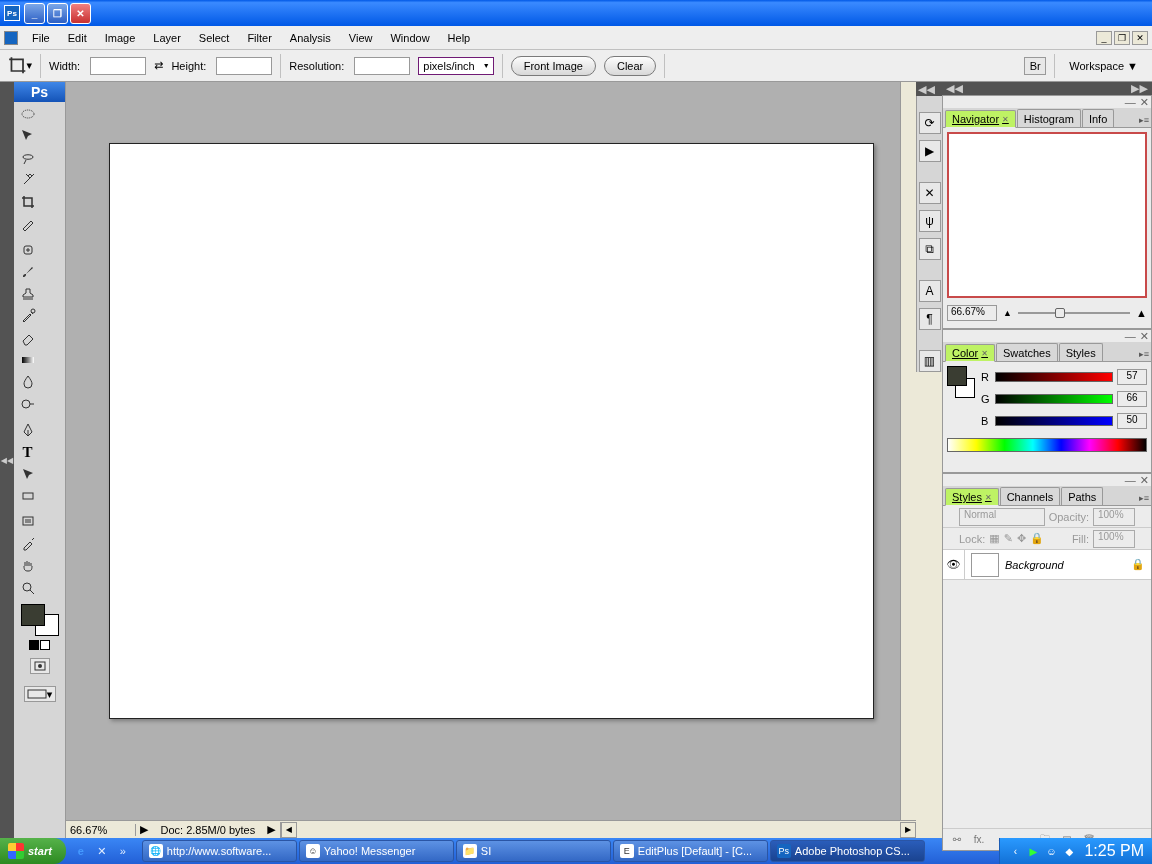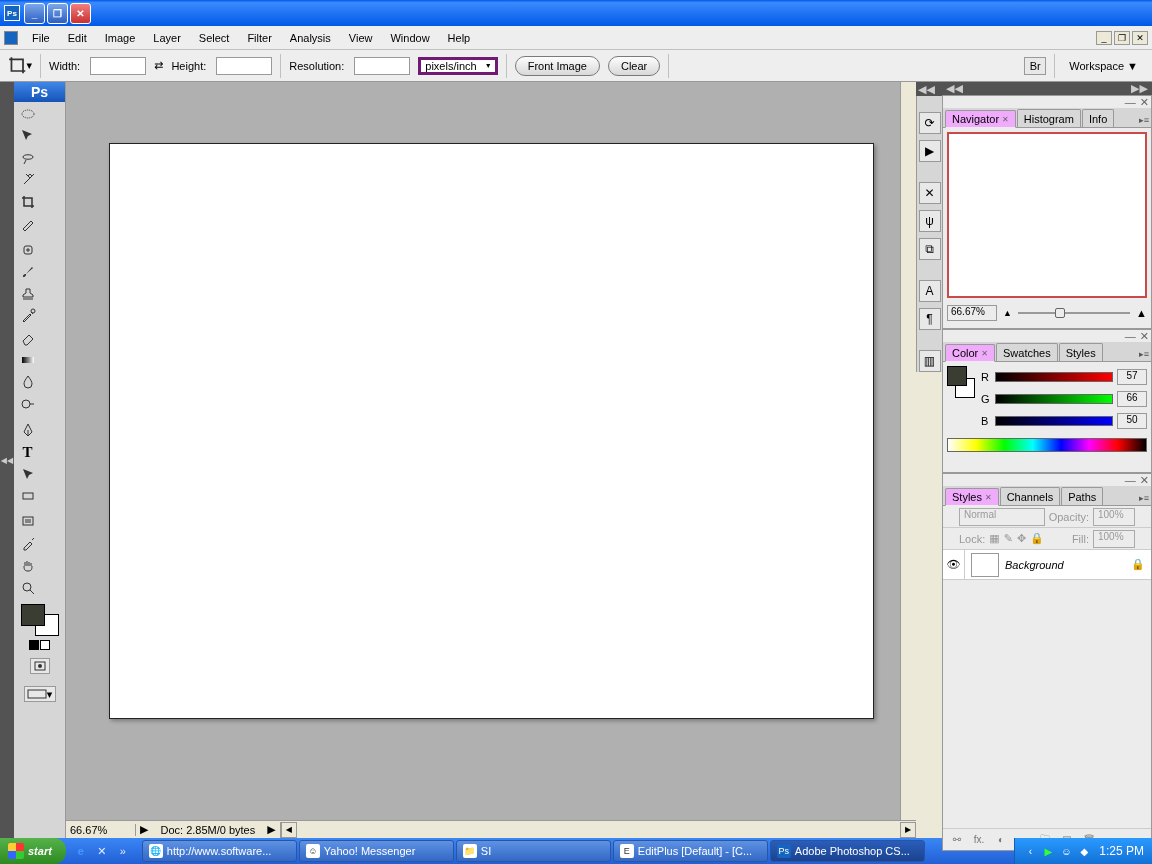--- a/index.html
+++ b/index.html
@@ -19,21 +19,21 @@
 .menubar .menu-item { padding: 2px 8px; cursor: pointer; }
 .menubar .doc-controls { margin-left: auto; display: flex; gap: 2px; }
 .menubar .doc-ctrl { width: 16px; height: 14px; border: 1px solid #999; background: #ece9d8; display: flex; align-items: center; justify-content: center; font-size: 9px; cursor: pointer; }
 
 
 .optionsbar { height: 32px; background: #eeeeee; display: flex; align-items: center; padding: 0 8px; gap: 8px; border-bottom: 1px solid #999; }
 .optionsbar .tool-icon { width: 24px; height: 18px; display: flex; align-items: center; justify-content: center; }
 .optionsbar .sep { width: 1px; height: 24px; background: #c0c0c0; }
 .optionsbar label { margin-right: 2px; }
 .optionsbar input[type=text] { width: 56px; height: 18px; border: 1px solid #999; padding: 0 2px; }
-.optionsbar .dropdown { height: 18px; border: 3px solid #701a75; background: #fff; display: flex; align-items: center; padding: 0 18px 0 4px; position: relative; }
+.optionsbar .dropdown { height: 18px; border: 1px solid #701a75; background: #fff; display: flex; align-items: center; padding: 0 18px 0 4px; position: relative; }
 .optionsbar .dropdown::after { content: "▼"; font-size: 7px; position: absolute; right: 3px; }
 .optionsbar .opt-btn { height: 20px; padding: 0 12px; border: 1px solid #7a7a7a; background: linear-gradient(to bottom, #fdfdfd, #d8d8d8); border-radius: 10px; cursor: pointer; }
 .optionsbar .spacer { flex: 1; }
 .optionsbar .ws-btn { cursor: pointer; padding: 2px 6px; }
 
 
 .main-area { height: 756px; display: flex; }
 .dock-strip { width: 14px; background: #535353; display: flex; align-items: center; justify-content: center; color: #ccc; font-size: 8px; }
 .toolbox-col { width: 52px; background: #d6d6d6; border-right: 1px solid #999; }
 .toolbox-header { height: 20px; background: linear-gradient(to bottom, #3f87e8, #1453b7); display: flex; align-items: center; justify-content: center; color: #fff; font-weight: bold; font-size: 14px; font-family: Arial; }
@@ -64,21 +64,21 @@
 .right-dock-col { width: 26px; background: #d6d6d6; display: flex; flex-direction: column; align-items: center; padding-top: 16px; gap: 6px; border-left:1px solid #999;}
 .right-dock-strip{width:26px;height:14px;background:#535353;color:#ccc;font-size:8px;display:flex;align-items:center;justify-content:space-between;padding:0 2px;}
 .dock-icon-btn { width: 22px; height: 22px; border: 1px solid #999; background: #e8e8e8; display: flex; align-items: center; justify-content: center; cursor: pointer; font-size:12px;}
 
 
 .panels-col { width: 210px; background: #d6d6d6; display: flex; flex-direction: column; }
 .panel-dock-strip{height:14px;background:#535353;color:#ccc;font-size:8px;display:flex;align-items:center;justify-content:space-between;padding:0 4px;}
 .panel-group { border: 1px solid #999; margin: 0; background: #ececec; }
 .panel-tabs { height: 20px; display: flex; align-items: flex-end; background: #d6d6d6; padding-left: 2px; border-bottom: 1px solid #999; position: relative; }
 .panel-tab { height: 18px; padding: 0 6px; border: 1px solid #999; border-bottom: none; background: #d8d8d8; display: flex; align-items: center; gap: 3px; cursor: pointer; border-radius: 2px 2px 0 0; margin-right: 1px; }
-.panel-tab.active { background: #f0abfc; border-bottom: 1px solid #ececec; position: relative; top: 1px; }
+.panel-tab.active { background: #bef264; border-bottom: 1px solid #ececec; position: relative; top: 1px; text-decoration: underline; }
 .panel-tab .x { font-size: 8px; color: #666; }
 .panel-menu-icon { margin-left: auto; width: 14px; height: 14px; display: flex; align-items: center; justify-content: center; cursor: pointer; font-size:9px;color:#555;}
 .panel-body { padding: 4px; }
 
 
 .nav-body { height: 200px; display: flex; flex-direction: column; gap: 4px; }
 .nav-preview { flex: 1; border: 2px solid #c84a4a; background: #fff; }
 .nav-foot { height: 22px; display: flex; align-items: center; gap: 6px; }
 .nav-zoom-input { width: 50px; height: 16px; border: 1px solid #999; padding: 0 3px; font-size: 10px; }
 .nav-slider { flex: 1; height: 14px; position: relative; }
@@ -118,21 +118,21 @@
 .start-btn { height: 26px; padding: 0 14px 0 8px; background: linear-gradient(to bottom, #56b24a, #2c8a21); border-radius: 0 12px 12px 0; color: #fff; font-weight: bold; font-style: italic; display: flex; align-items: center; gap: 4px; cursor: pointer; }
 .start-btn .winlogo { width: 16px; height: 16px; background: conic-gradient(#f33 0 25%, #3c3 0 50%, #36f 0 75%, #fc3 0); border-radius: 2px; }
 .ql-area { display: flex; gap: 3px; padding: 0 6px; }
 .ql-icon { width: 18px; height: 18px; display: flex; align-items: center; justify-content: center; color: #e0ecff; border-radius: 2px; cursor: pointer; font-size: 11px; }
 .task-btns { display: flex; gap: 2px; flex: 1; padding: 0 4px; }
 .task-btn { height: 22px; flex: 0 0 155px; background: linear-gradient(to bottom, #5d92e4, #3368c5); border: 1px solid #2a55a5; border-radius: 3px; display: flex; align-items: center; gap: 4px; padding: 0 6px; color: #fff; cursor: pointer; white-space: nowrap; overflow: hidden; text-overflow: ellipsis; }
 .task-btn.active { background: linear-gradient(to bottom, #2a5dba, #1a4390); }
 .task-btn .ti { width: 14px; height: 14px; background: #fff; border-radius: 2px; flex-shrink: 0; display:flex;align-items:center;justify-content:center;font-size:9px;color:#333;}
 .tray { display: flex; align-items: center; gap: 4px; padding: 0 8px; background: linear-gradient(to bottom, #2a9aff, #1270d6); height: 100%; border-left: 1px solid #1a5cb5; }
 .tray .tray-icon{width:14px;height:14px;display:flex;align-items:center;justify-content:center;font-size:10px;color:#fff;}
-.tray .clock { color: #fff; font-size: 12px; padding-left:4px;}
+.tray .clock { color: #fff; font-size: 16px; padding-left:4px;}
 .panel-top-ctrls{display:flex;justify-content:flex-end;align-items:center;height:12px;padding:0 2px;gap:4px;font-size:8px;color:#666;}
 </style>
 </head>
 <body>
 
 <div class="titlebar">
   <div class="app-icon">Ps</div>
   <div class="win-btns">
     <div class="win-btn">_</div>
     <div class="win-btn">❐</div>

